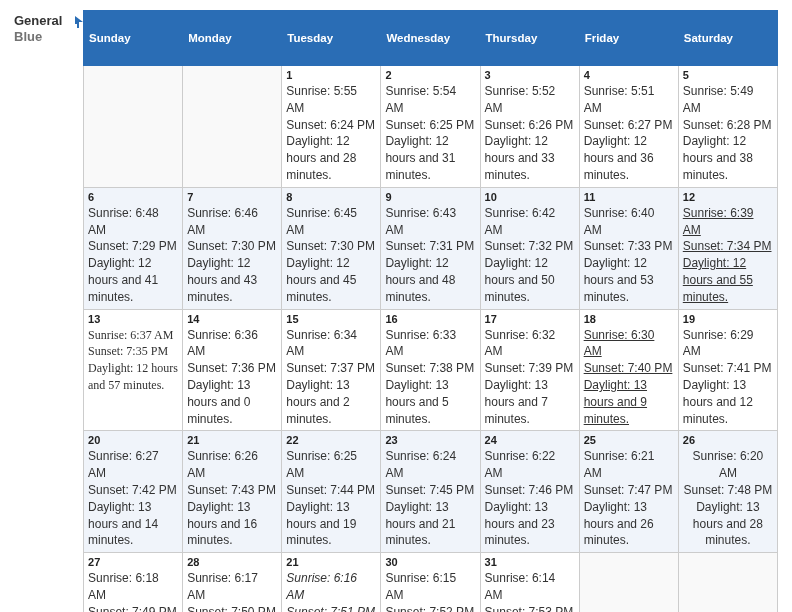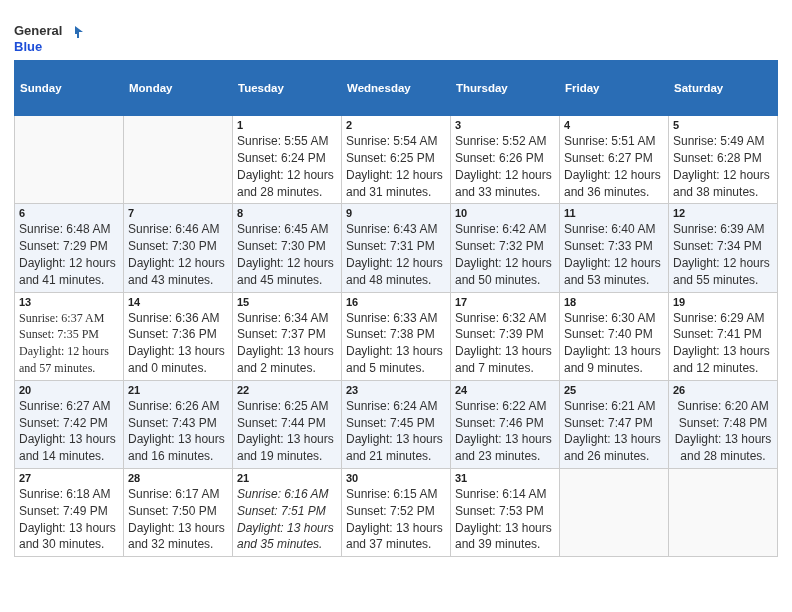--- a/index.html
+++ b/index.html
@@ -8,22 +8,21 @@
       height: 612px;
       font-family: Arial, sans-serif;
       background: #fff;
       overflow: hidden;
     }
     .page {
       width: 792px;
       height: 548px;
       padding: 10px 14px 10px 14px;
       display: flex;
-      flex-direction: column;
-      margin-top: 10px;
+      flex-direction: row;
     }
     .header {
       display: flex;
       justify-content: space-between;
       align-items: flex-start;
       margin-bottom: 6px;
     }
     .logo {
       display: flex;
       align-items: center;
@@ -96,21 +95,21 @@
 
 <div class="page">
   <div class="header">
     <div class="logo">
   <div style="display:flex;flex-direction:column;line-height:1.1;">
     <span style="font-size:13px;font-weight:bold;color:#333;">General
       <svg width="16" height="16" viewBox="0 0 16 16" style="vertical-align:middle;margin-left:1px;">
         <polygon points="8,2 16,8 12,8 12,14 10,14 10,10 8,10" fill="#2a6db5"></polygon>
       </svg>
     </span>
-    <span style="font-size:13px;font-weight:bold;color:#1d4ed8;">Blue</span>
+    <span style="font-size:13px;font-weight:bold;color:#737373;">Blue</span>
   </div>
 </div>
     <div class="title-block">
       <div class="month-title"></div>
       <div class="location"></div>
     </div>
   </div>
 
   <table class="calendar">
     <thead>
@@ -191,21 +190,21 @@
 Daylight: 12 hours and 50 minutes.</div>
           </td>
           <td>
             <div class="day-number">11</div>
             <div class="day-info" style="white-space: pre-line;">Sunrise: 6:40 AM
 Sunset: 7:33 PM
 Daylight: 12 hours and 53 minutes.</div>
           </td>
           <td>
             <div class="day-number">12</div>
-            <div class="day-info" style="white-space: pre-line;">Sunrise: 6:39 AM
+            <div class="day-info" style="white-space: pre-line; text-decoration: underline;">Sunrise: 6:39 AM
 Sunset: 7:34 PM
 Daylight: 12 hours and 55 minutes.</div>
           </td>
         </tr>
         <tr>
           <td>
             <div class="day-number">13</div>
             <div class="day-info" style="white-space: pre-line; font-family: Liberation Serif, serif;">Sunrise: 6:37 AM
 Sunset: 7:35 PM
 Daylight: 12 hours and 57 minutes.</div>
@@ -229,21 +228,21 @@
 Daylight: 13 hours and 5 minutes.</div>
           </td>
           <td>
             <div class="day-number">17</div>
             <div class="day-info" style="white-space: pre-line;">Sunrise: 6:32 AM
 Sunset: 7:39 PM
 Daylight: 13 hours and 7 minutes.</div>
           </td>
           <td>
             <div class="day-number">18</div>
-            <div class="day-info" style="white-space: pre-line;">Sunrise: 6:30 AM
+            <div class="day-info" style="white-space: pre-line; text-decoration: underline;">Sunrise: 6:30 AM
 Sunset: 7:40 PM
 Daylight: 13 hours and 9 minutes.</div>
           </td>
           <td>
             <div class="day-number">19</div>
             <div class="day-info" style="white-space: pre-line;">Sunrise: 6:29 AM
 Sunset: 7:41 PM
 Daylight: 13 hours and 12 minutes.</div>
           </td>
         </tr>

